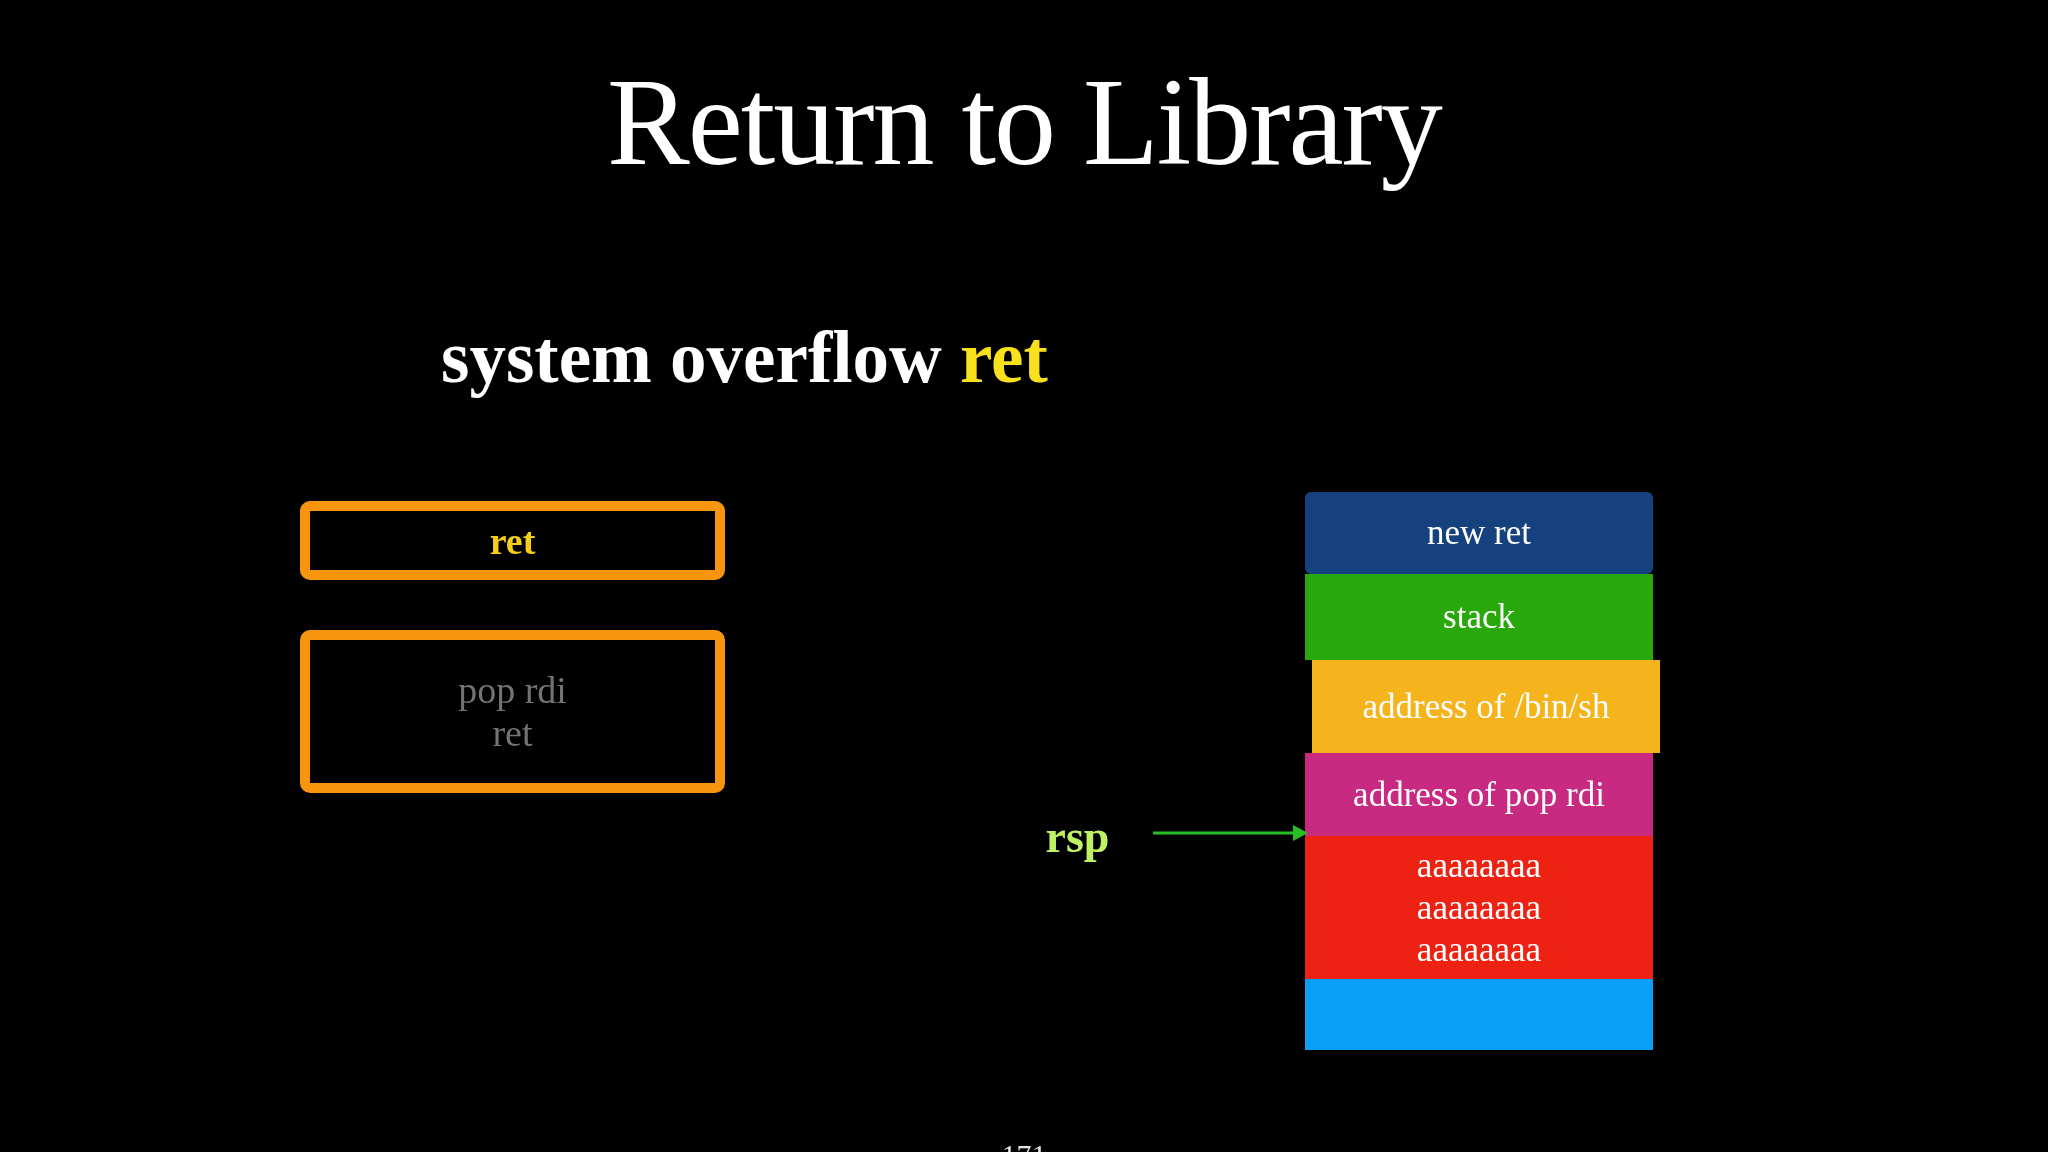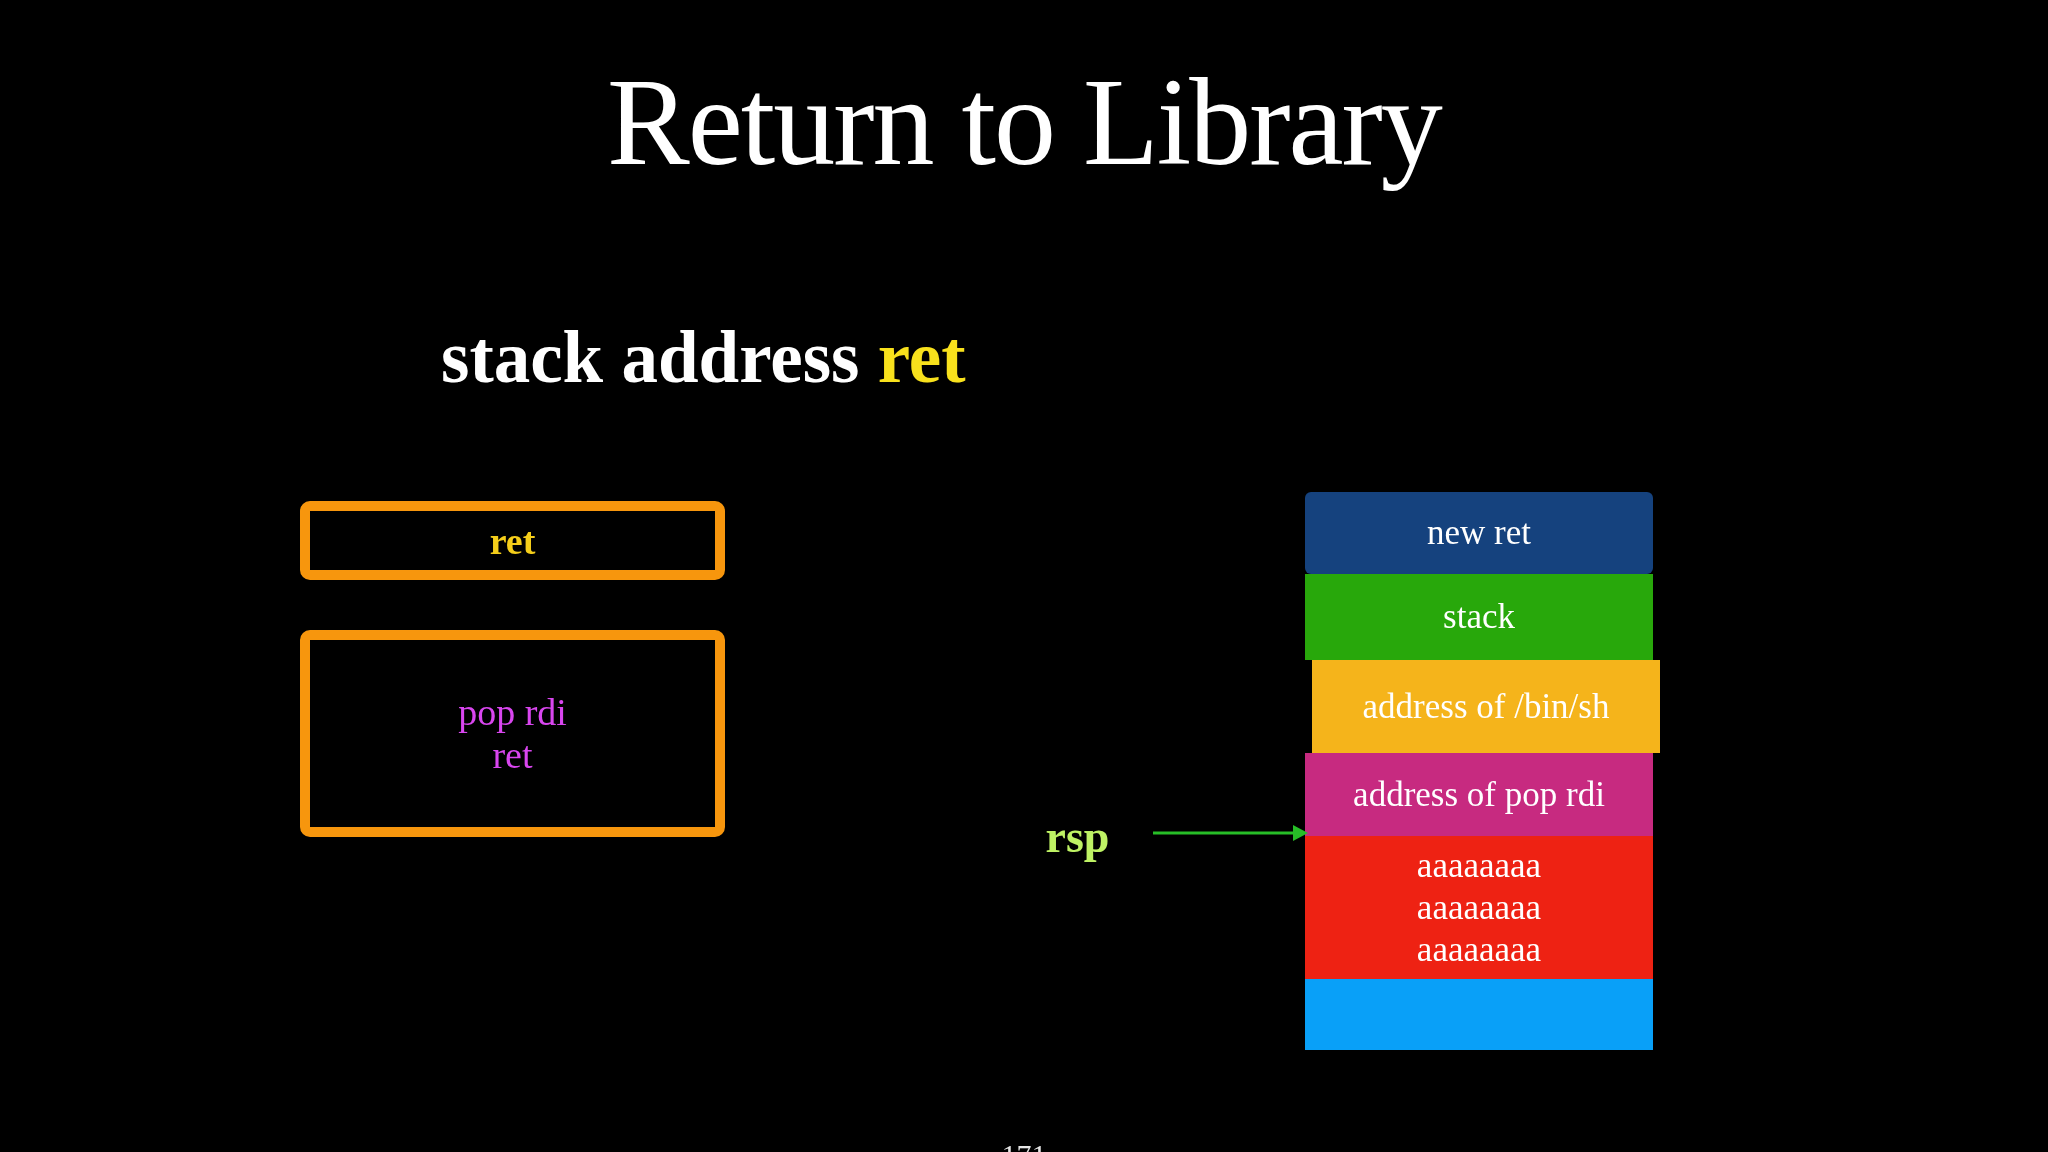--- a/index.html
+++ b/index.html
@@ -52,24 +52,24 @@
   }
   .gadget-box.ret-box {
     top: 501px;
     height: 79px;
     font-size: 38px;
     font-weight: 700;
     color: #F5CE1A;
   }
   .gadget-box.pop-rdi-box {
     top: 630px;
-    height: 207px;
+    height: 163px;
     font-size: 38px;
     font-weight: 400;
-    color: #d946ef;
+    color: #737373;
     line-height: 43px;
   }
 
   .stack {
     position: absolute;
     left: 1305px;
     top: 492px;
     width: 348px;
     display: flex;
     flex-direction: column;
@@ -124,21 +124,21 @@
     margin-top: 40px;
   }
 </style>
 </head>
 <body>
 
 <div class="slide">
 
   <div class="title">Return to Library</div>
 
-  <div class="subtitle"><span>stack address </span><span class="hl">ret</span></div>
+  <div class="subtitle"><span>system overflow </span><span class="hl">ret</span></div>
 
   <div class="gadget-box ret-box">
     <span>ret</span>
   </div>
 
   <div class="gadget-box pop-rdi-box">
     <span>pop rdi</span>
     <span>ret</span>
   </div>
 

